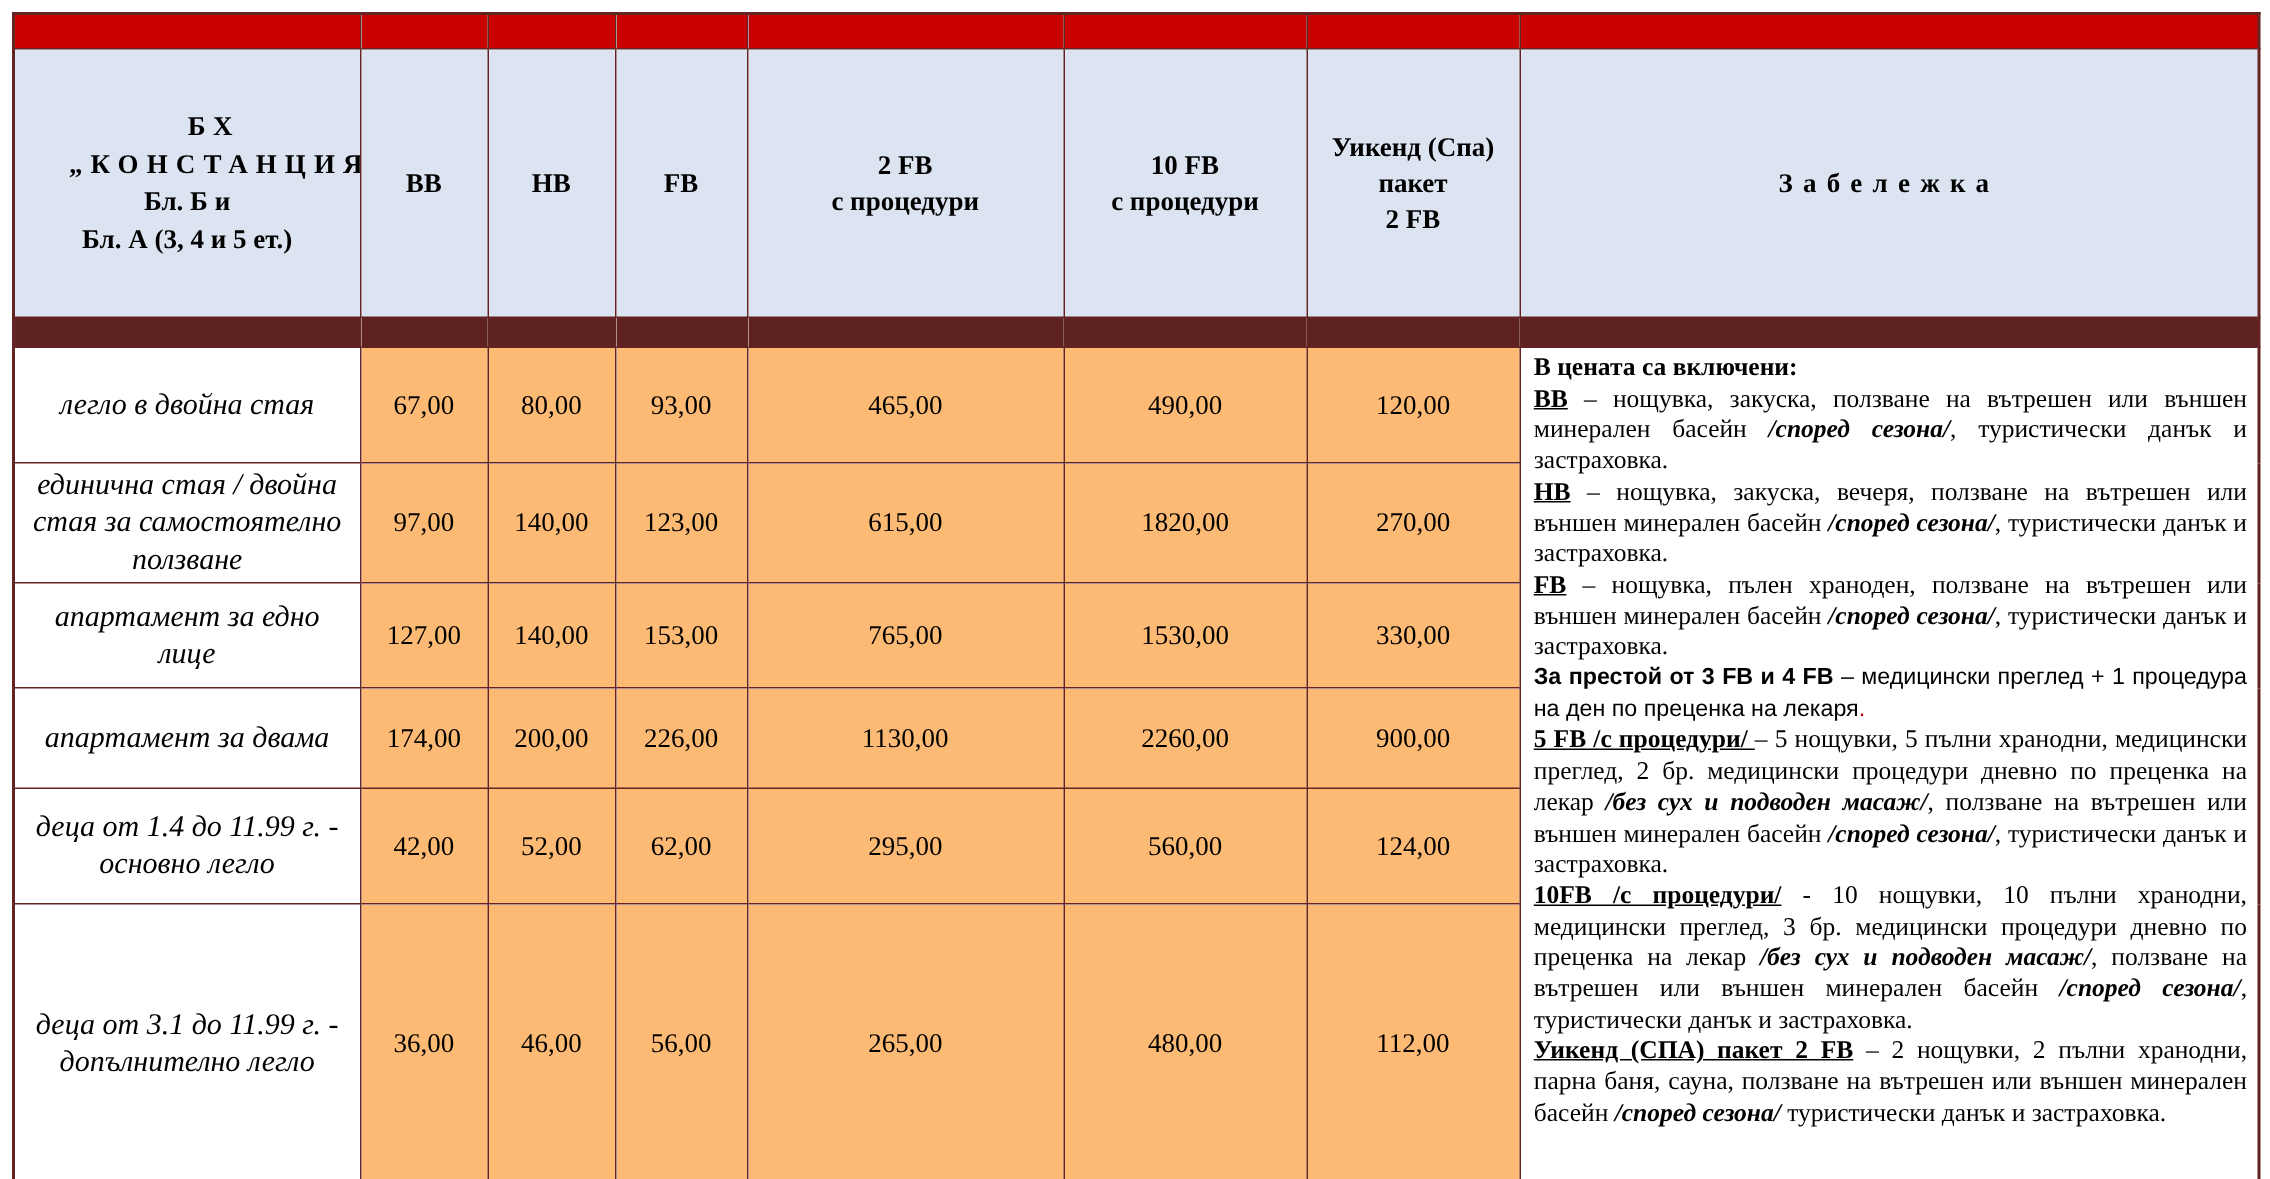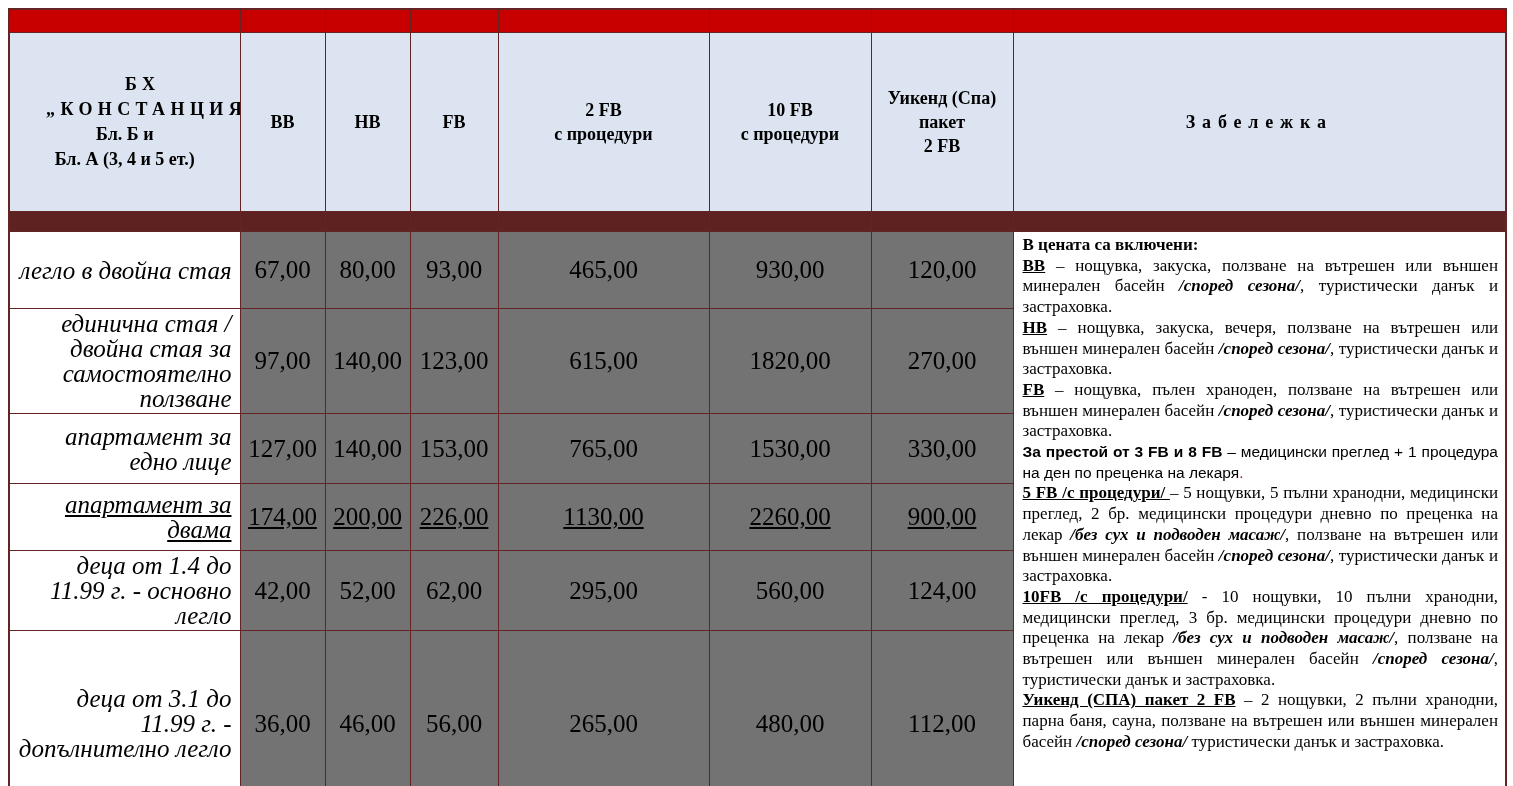--- a/index.html
+++ b/index.html
@@ -46,30 +46,30 @@
   .prewrap{white-space:pre-line;line-height:24px;}
   .notes-head{letter-spacing:0.38em;font-size:19px;}
   
   tr.band td{
     background:var(--band);
     height:19px;
   }
   
   td.room{
     font-style:italic;
-    font-size:25px;
-    text-align:right;
+    font-size:20px;
+    text-align:center;
     padding:2px 8px 2px 8px;
     line-height:25px;
     background:#FFF;
   }
   td.num{
-    font-size:25px;
+    font-size:18px;
     text-align:center;
-    background:#737373;
+    background:#fdba74;
   }
   td.notes-cell{
     vertical-align:top;
     padding:3px 7px 3px 9px;
     background:#FFF;
   }
   .np{
     font-size:17px;
     line-height:20.7px;
     text-align:justify;
@@ -80,21 +80,21 @@
     font-size:15.5px;
   }
   .r-b{font-weight:bold;}
   .r-bu{font-weight:bold;text-decoration:underline;}
   .r-bi{font-weight:bold;font-style:italic;}
   .r-n{}
   .r-red{color:var(--accent);}
   tr.r1 td{height:72px;}
   tr.r2 td{height:71px;}
   tr.r3 td{height:65px;}
-  tr.r4 td{height:62px;text-decoration:underline;}
+  tr.r4 td{height:62px;}
   tr.r5 td{height:72px;}
   tr.r6 td{height:181px;}
 </style>
 </head>
 <body>
 
 <div class="sheet">
   <table class="price">
     <colgroup>
       <col style="width:231px">
@@ -149,29 +149,29 @@
       <td></td>
       <td></td>
     </tr>
 
     <tr class="r1">
       <td class="room">легло в двойна стая</td>
       <td class="num">67,00</td>
       <td class="num">80,00</td>
       <td class="num">93,00</td>
       <td class="num">465,00</td>
-      <td class="num">930,00</td>
+      <td class="num">490,00</td>
       <td class="num">120,00</td>
       <td class="notes-cell" rowspan="6">
         <div class="notes-body">
               <div class="np"><span class="r-b">В цената са включени:</span></div>
               <div class="np"><span class="r-bu">BB</span><span class="r-n"> – нощувка, закуска, ползване на вътрешен или външен минерален басейн </span><span class="r-bi">/според сезона/</span><span class="r-n">, туристически данък и застраховка.</span></div>
               <div class="np"><span class="r-bu">HB</span><span class="r-n"> – нощувка, закуска, вечеря, ползване на вътрешен или външен минерален басейн </span><span class="r-bi">/според сезона/</span><span class="r-n">, туристически данък и застраховка.</span></div>
               <div class="np"><span class="r-bu">FB</span><span class="r-n"> – нощувка, пълен храноден, ползване на вътрешен или външен минерален басейн </span><span class="r-bi">/според сезона/</span><span class="r-n">, туристически данък и застраховка.</span></div>
-              <div class="np p-sans"><span class="r-b">За престой от 3 FB и 8 FB</span><span class="r-n"> – медицински преглед + 1 процедура на ден по преценка на лекаря</span><span class="r-red">.</span></div>
+              <div class="np p-sans"><span class="r-b">За престой от 3 FB и 4 FB</span><span class="r-n"> – медицински преглед + 1 процедура на ден по преценка на лекаря</span><span class="r-red">.</span></div>
               <div class="np"><span class="r-bu">5 FB /с процедури/ </span><span class="r-n"> – 5 нощувки, 5 пълни хранодни, медицински преглед, 2 бр. медицински процедури дневно по преценка на лекар </span><span class="r-bi">/без сух и подводен масаж/</span><span class="r-n">, ползване на вътрешен или външен минерален басейн </span><span class="r-bi">/според сезона/</span><span class="r-n">, туристически данък и застраховка.</span></div>
               <div class="np"><span class="r-bu">10FB /с процедури/</span><span class="r-n"> - 10 нощувки, 10 пълни хранодни, медицински преглед, 3 бр. медицински процедури дневно по преценка на лекар </span><span class="r-bi">/без сух и подводен масаж/</span><span class="r-n">, ползване на вътрешен или външен минерален басейн </span><span class="r-bi">/според сезона/</span><span class="r-n">, туристически данък и застраховка.</span></div>
               <div class="np"><span class="r-bu">Уикенд (СПА) пакет 2 FB</span><span class="r-n"> – 2 нощувки, 2 пълни хранодни, парна баня, сауна, ползване на вътрешен или външен минерален басейн </span><span class="r-bi">/според сезона/</span><span class="r-n"> туристически данък и застраховка.</span></div>
             </div>
       </td>
     </tr>
 
     <tr class="r2">
       <td class="room">единична стая / двойна стая за самостоятелно ползване</td>
       <td class="num">97,00</td>

